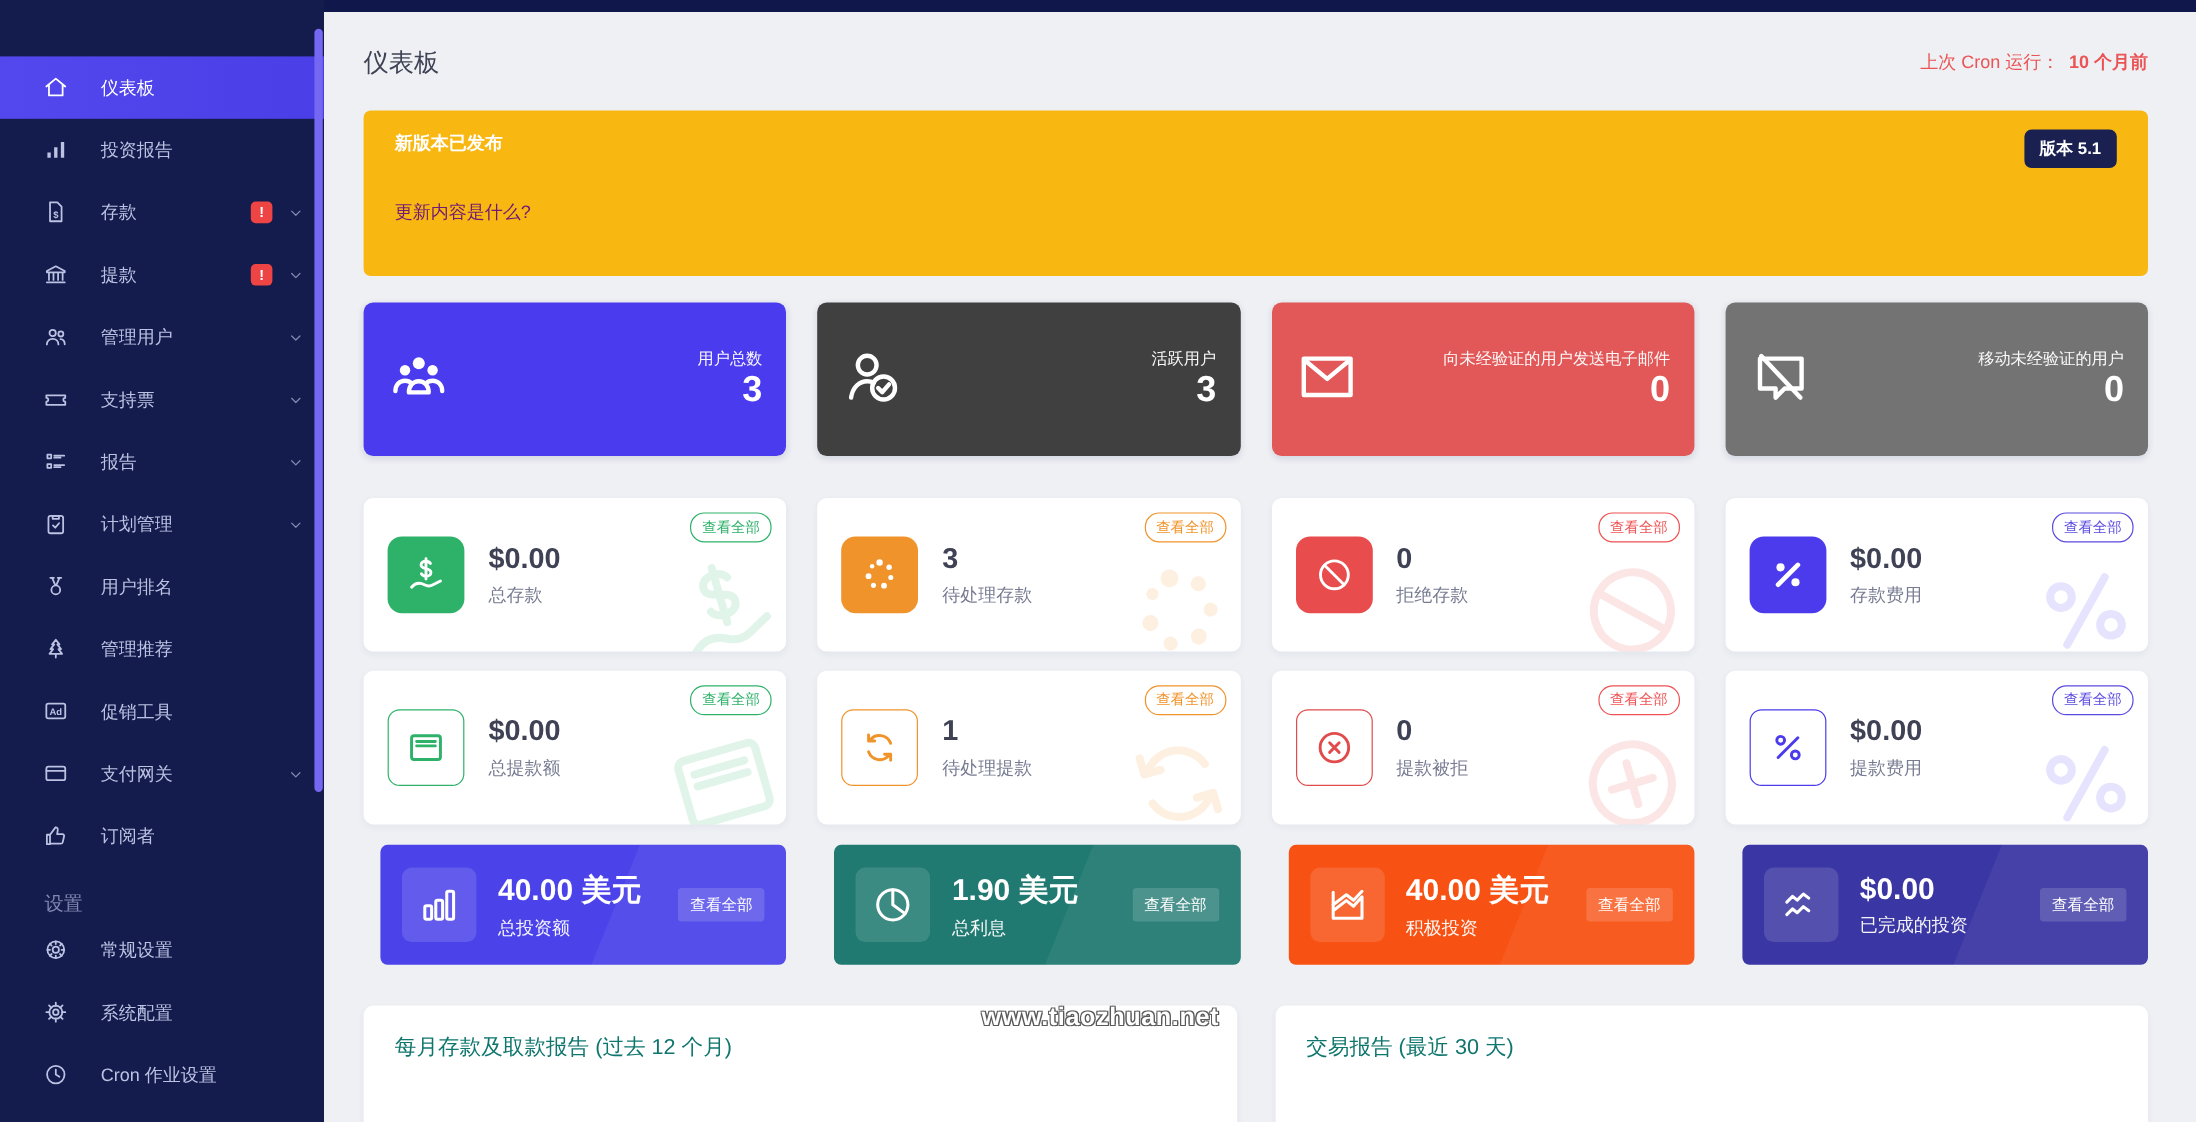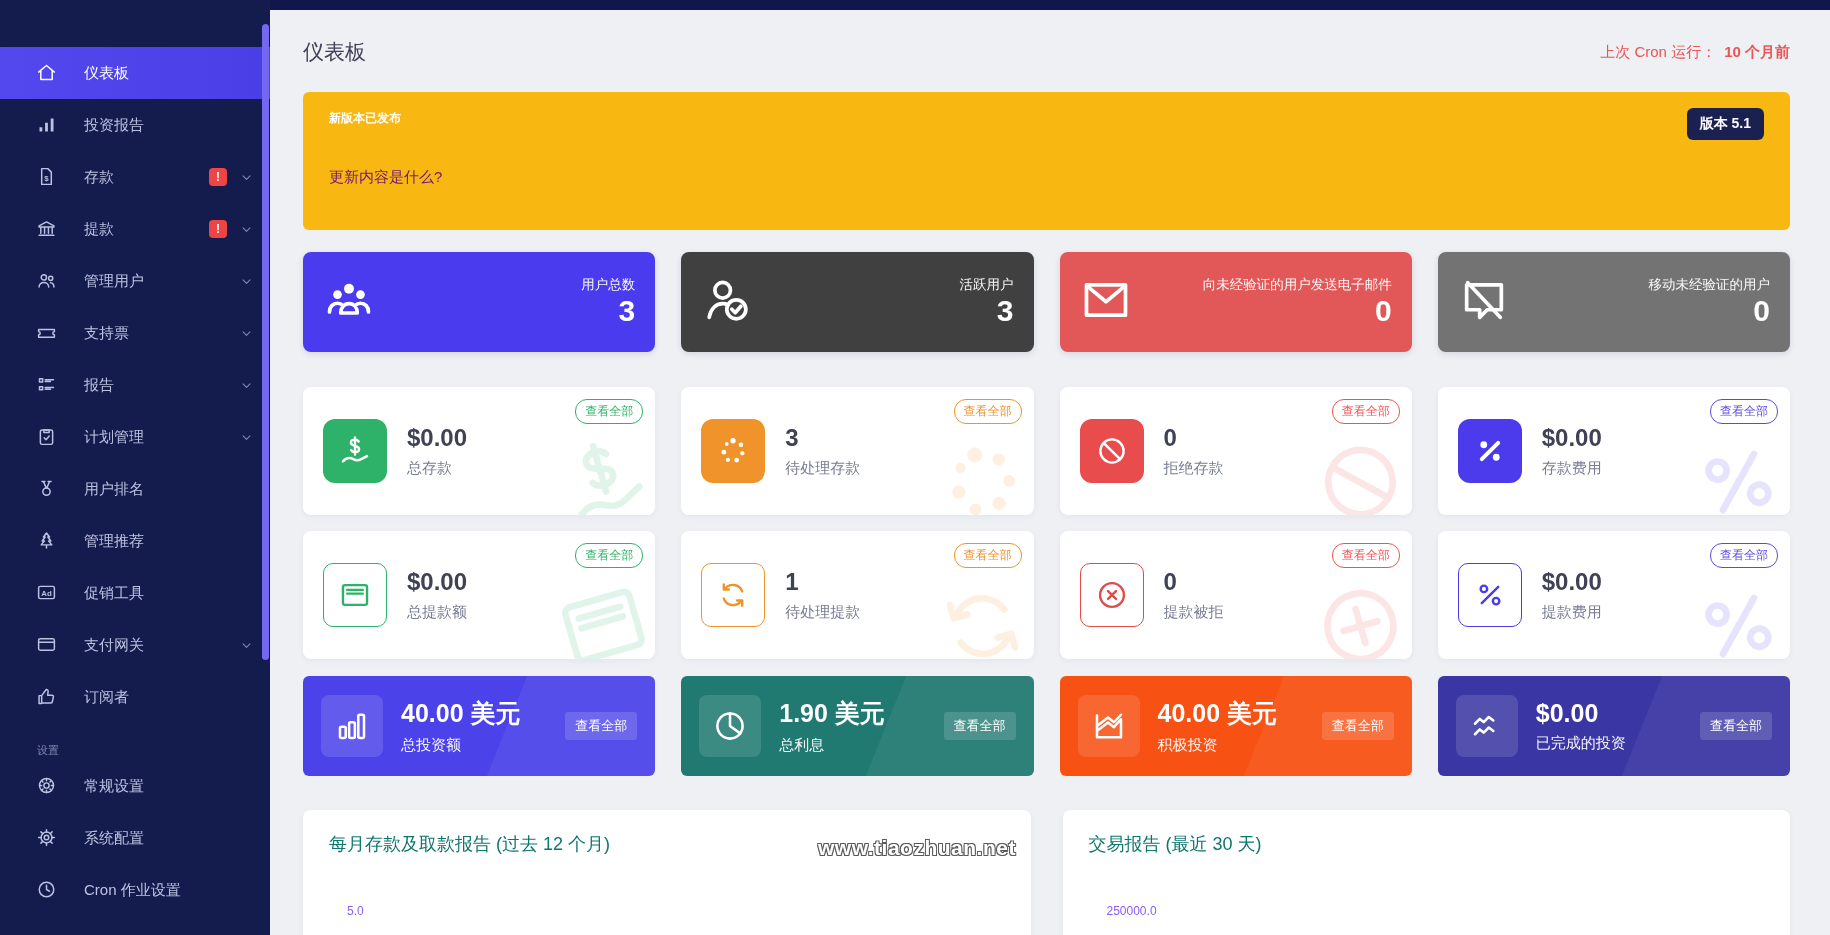--- a/index.html
+++ b/index.html
@@ -14,37 +14,37 @@
   .sidebar { position:absolute; left:0; top:0; width:270px; height:935px; background:#141b4d; padding-top:47px; }
   .sb-scroll { position:absolute; right:1px; top:24px; width:7px; height:636px; border-radius:4px; background:#7468f2; }
   .sb-item { display:flex; align-items:center; height:52px; padding:0 16px 0 36px; color:#bcc2e2; font-size:15px; cursor:pointer; }
   .sb-item.active { background:linear-gradient(90deg,#5347ee,#4a3ee6); color:#fff; }
   .sb-ic { width:22px; height:22px; margin-right:26px; flex:none; }
   .sb-ic svg { width:21px; height:21px; }
   .sb-label { flex:1; white-space:nowrap; }
   .sb-badge { background:#ef4444; color:#fff; font-size:12px; font-weight:bold; width:18px; height:18px; border-radius:4px; display:flex; align-items:center; justify-content:center; margin-right:12px; flex:none; }
   .sb-chev { width:15px; height:15px; color:#8089b0; flex:none; }
   .sb-chev svg { width:15px; height:15px; }
-  .sb-section { margin:20px 0 2px 37px; font-size:11px; color:#8089b0; }
+  .sb-section { margin:20px 0 2px 37px; font-size:16px; color:#8089b0; }
 
   
   .content { position:absolute; left:270px; top:10px; right:0; bottom:0; background:#eef0f4; padding:28px 40px 0 33px; overflow:hidden; }
   .page-head { display:flex; justify-content:space-between; align-items:center; }
   .page-title { font-size:21px; color:#3f4254; }
   .cron { font-size:15px; color:#ea5455; }
   .cron .val { font-weight:bold; margin-left:8px; }
 
   .banner { margin-top:26px; background:#f9b712; border-radius:6px; height:138px; position:relative; padding:18px 26px; }
-  .banner-title { color:#fff; font-weight:bold; font-size:12px; }
+  .banner-title { color:#fff; font-weight:bold; font-size:15px; }
   .banner-link { position:absolute; left:26px; top:76px; color:#701a75; font-size:15px; cursor:pointer; }
   .banner-badge { position:absolute; right:26px; top:16px; background:#1a2151; color:#fff; font-size:14px; font-weight:bold; padding:7px 13px; border-radius:6px; }
 
   .grid4 { display:grid; grid-template-columns:repeat(4,1fr); gap:26px; }
   .r1 { margin-top:22px; }
-  .c1 { height:100px; border-radius:8px; color:#fff; display:flex; align-items:center; padding:0 20px; box-shadow:0 2px 6px rgba(25,30,80,.12); }
+  .c1 { height:128px; border-radius:8px; color:#fff; display:flex; align-items:center; padding:0 20px; box-shadow:0 2px 6px rgba(25,30,80,.12); }
   .c1-ic svg { width:52px; height:52px; }
   .c1-right { margin-left:auto; text-align:right; }
   .c1-label { font-size:13.5px; opacity:.96; white-space:nowrap; }
   .c1-value { font-size:30px; font-weight:bold; line-height:1.15; }
   .bg-indigo { background:#4a3bef; } .bg-green { background:#404040; }
   .bg-soft-red { background:#e25757; } .bg-red { background:#737373; }
 
   .r2 { margin-top:35px; } .r3 { margin-top:16px; }
   .wcard { background:#fff; border-radius:8px; height:128px; position:relative; display:flex; align-items:center; padding:0 20px; box-shadow:0 2px 6px rgba(25,30,80,.05); overflow:hidden; }
   .sq { width:64px; height:64px; border-radius:12px; display:flex; align-items:center; justify-content:center; flex:none; margin-right:20px; }
@@ -58,21 +58,21 @@
   .wval { font-size:24px; font-weight:bold; color:#3f4254; }
   .wlab { font-size:15px; color:#777c92; margin-top:7px; }
   .vbadge { position:absolute; top:12px; right:12px; font-size:12px; padding:3px 9px; border-radius:12px; border:1px solid; background:#fff; cursor:pointer; white-space:nowrap; }
   .vb-g { color:#2eb269; border-color:#2eb269; } .vb-o { color:#f0932b; border-color:#f0932b; }
   .vb-r { color:#ee5253; border-color:#ee5253; } .vb-i { color:#5a4be0; border-color:#5a4be0; }
   .wm { position:absolute; right:4px; bottom:-18px; opacity:.14; transform:rotate(-16deg); }
   .wm svg { width:94px; height:94px; }
   .wm-g { color:#2eb269; } .wm-o { color:#f0932b; } .wm-r { color:#e84c4c; } .wm-i { color:#4b3bec; }
 
   .r4 { margin-top:17px; }
-  .c4 { height:100px; border-radius:6px; color:#fff; display:flex; align-items:center; padding:0 18px; position:relative; overflow:hidden; }
+  .c4 { height:100px; border-radius:6px; color:#fff; display:flex; align-items:center; padding:0 18px; position:relative; overflow:hidden;margin-left:14px; }
   .c4::after { content:""; position:absolute; left:58%; top:-25%; width:80%; height:150%; background:rgba(255,255,255,.06); transform:skewX(-22deg); }
   .c4-ic { width:62px; height:62px; border-radius:8px; background:rgba(255,255,255,.13); display:flex; align-items:center; justify-content:center; margin-right:18px; flex:none; }
   .c4-ic svg { width:36px; height:36px; }
   .c4-val { font-size:25px; font-weight:bold; }
   .c4-lab { font-size:15px; margin-top:6px; opacity:.95; }
   .c4-view { margin-left:auto; font-size:13px; background:rgba(255,255,255,.15); padding:5px 10px; border-radius:3px; cursor:pointer; position:relative; z-index:1; white-space:nowrap; }
   .bg4-indigo { background:#4b43e9; } .bg4-teal { background:#207a71; }
   .bg4-orange { background:#f75113; } .bg4-navy { background:#3a36a3; }
 
   .charts { margin-top:34px; display:grid; grid-template-columns:1fr 1fr; gap:32px; }

